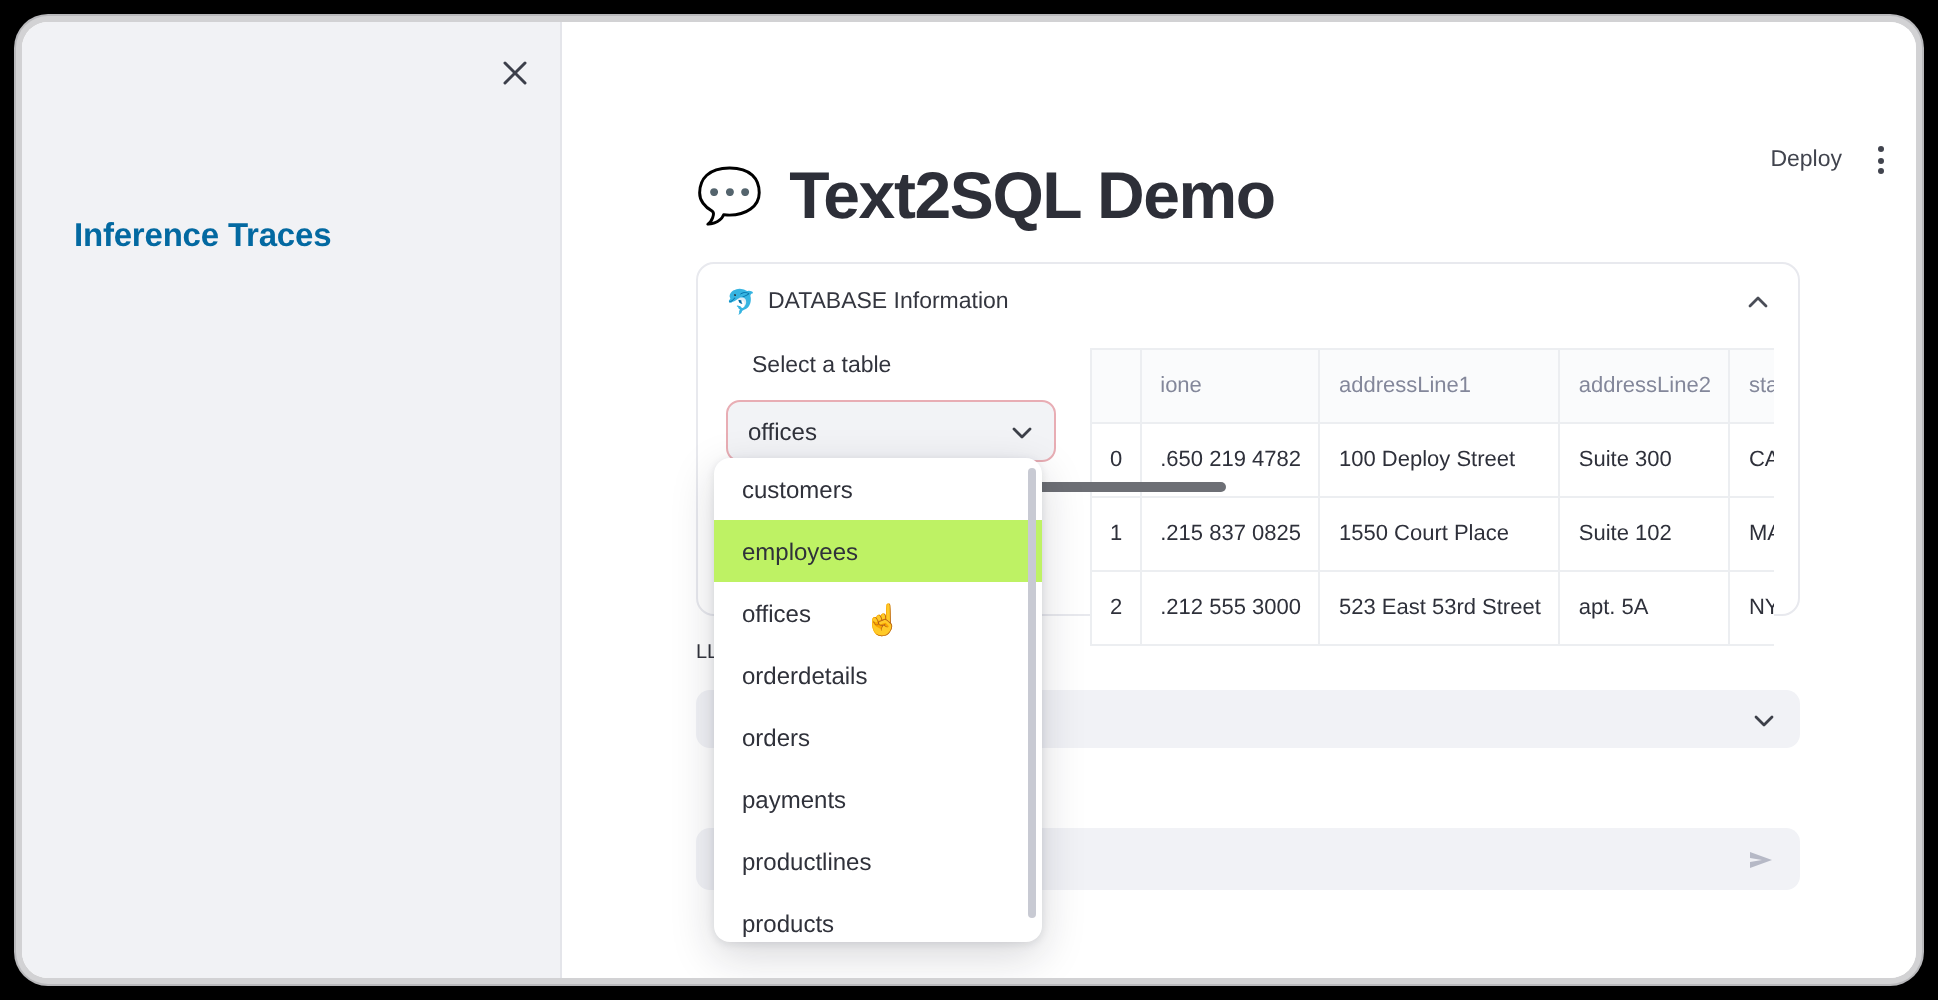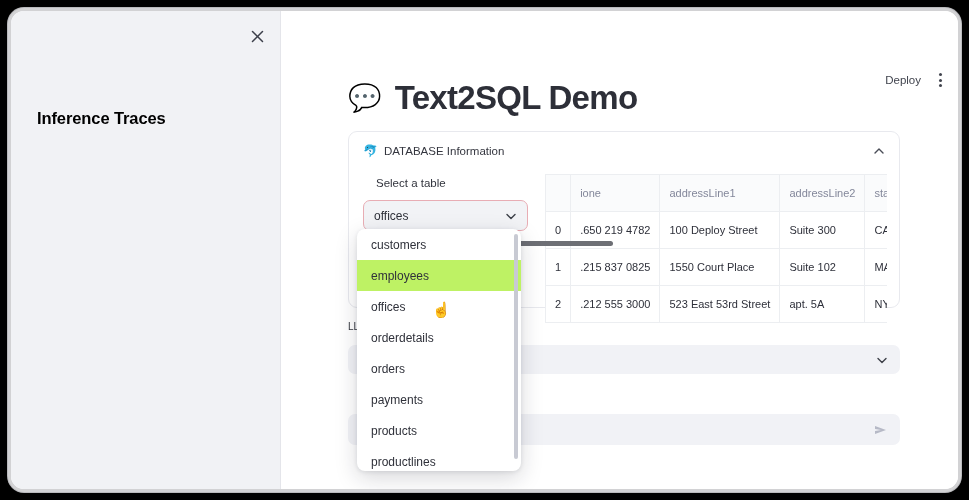--- a/index.html
+++ b/index.html
@@ -61,21 +61,21 @@
     justify-content: center;
     cursor: pointer;
     color: #3c3f4a;
   }
   #panel-title {
     position: absolute;
     left: 26px;
     top: 98px;
     font-size: 16.5px;
     font-weight: bold;
-    color: #000000;
+    color: #0369a1;
     letter-spacing: -0.1px;
   }
 
   
   #main {
     position: absolute;
     left: 270px;
     top: 0;
     right: 0;
     height: 100%;
@@ -450,21 +450,21 @@
 
       </div>
 
       <div id="dropdown">
         <div class="dd-item">customers</div>
         <div class="dd-item selected">employees</div>
         <div class="dd-item">offices</div>
         <div class="dd-item">orderdetails</div>
         <div class="dd-item">orders</div>
         <div class="dd-item">payments</div>
+        <div class="dd-item">productlines</div>
         <div class="dd-item">products</div>
-        <div class="dd-item">productlines</div>
         <div id="dd-scrollbar"></div>
         <div id="cursor">☝</div>
       </div>
 
     </div>
   </div>
 </div>
 
 </body></html>

